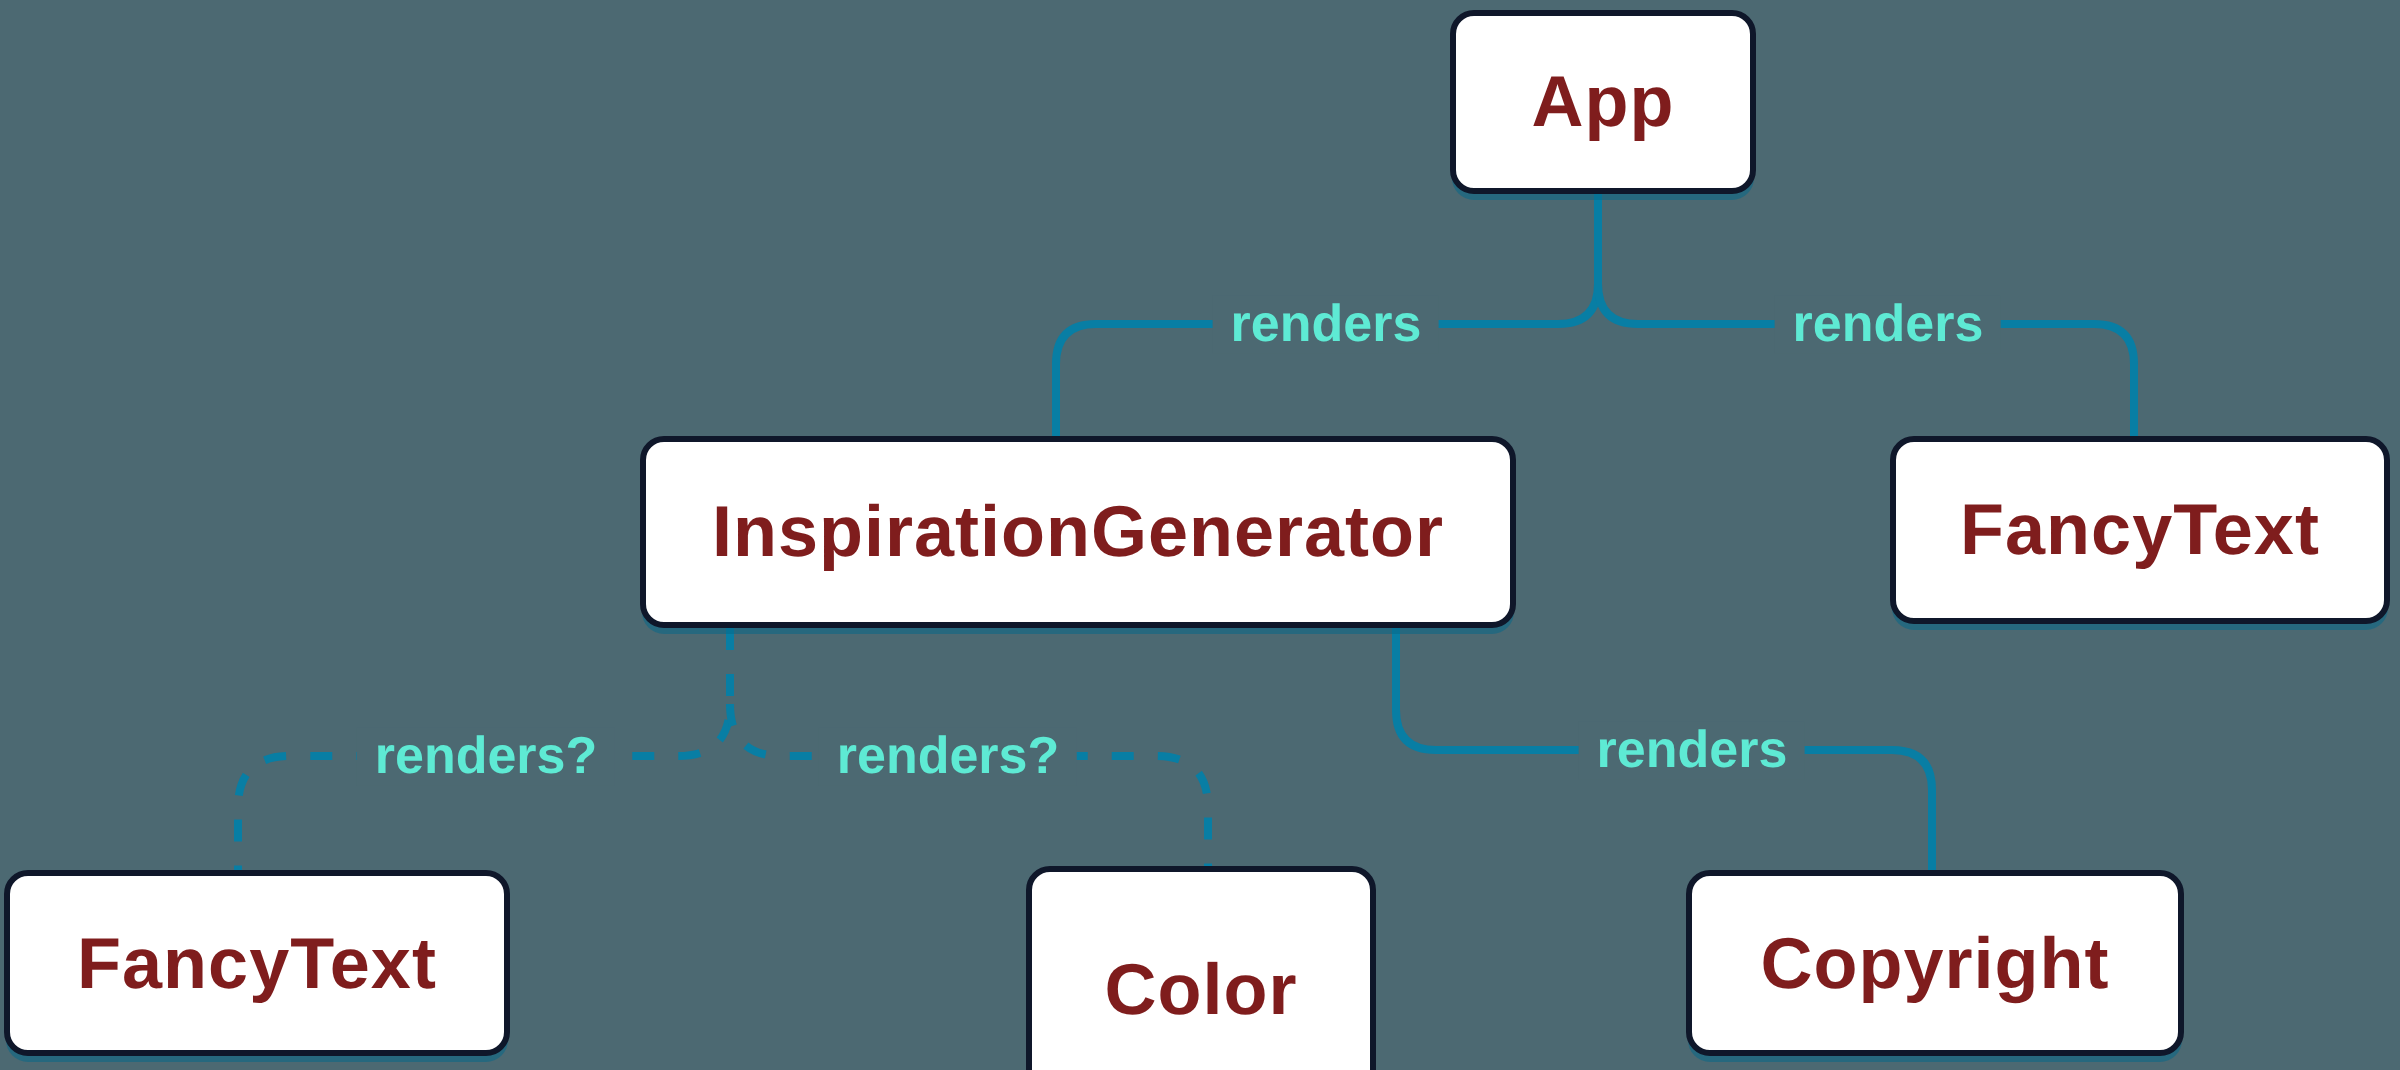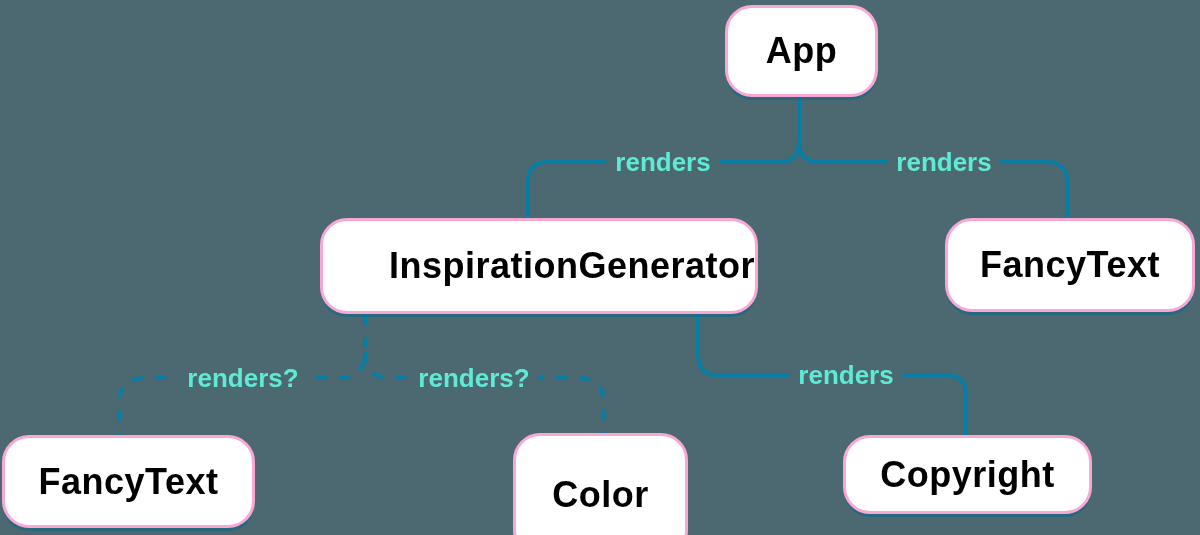--- a/index.html
+++ b/index.html
@@ -21,38 +21,38 @@
     stroke: #087EA4;
     stroke-width: 4;
     fill: none;
   }
   .edge.dashed {
     stroke-dasharray: 11 12;
   }
   .node {
     position: absolute;
     background: #ffffff;
-    border: 3px solid #f9a8d4;
-    border-radius: 27px;
+    border: 3px solid #0f172a;
+    border-radius: 12px;
     box-shadow: 0 4px 0 -1px rgba(7, 104, 136, 0.55);
     display: flex;
     align-items: center;
     justify-content: center;
-    color: #000000;
+    color: #7f1d1d;
     font-size: 36px;
     font-weight: 600;
     letter-spacing: 0.5px;
     box-sizing: border-box;
   }
   .node-app          { left: 725px; top: 5px;   width: 153px; height: 92px; }
-  .node-inspiration  { left: 320px; top: 218px; width: 438px; height: 96px; justify-content: flex-end; }
+  .node-inspiration  { left: 320px; top: 218px; width: 438px; height: 96px; }
   .node-fancy-top    { left: 945px; top: 218px; width: 250px; height: 94px; }
   .node-fancy-bottom { left: 2px;   top: 435px; width: 253px; height: 93px; }
   .node-color        { left: 513px; top: 433px; width: 175px; height: 124px; }
-  .node-copyright    { left: 843px; top: 435px; width: 249px; height: 79px; }
+  .node-copyright    { left: 843px; top: 435px; width: 249px; height: 93px; }
 
   .edge-label {
     position: absolute;
     transform: translate(-50%, -50%);
     background: #4C6972;
     color: #5eead4;
     font-size: 26px;
     font-weight: 600;
     padding: 0 9px;
     white-space: nowrap;

